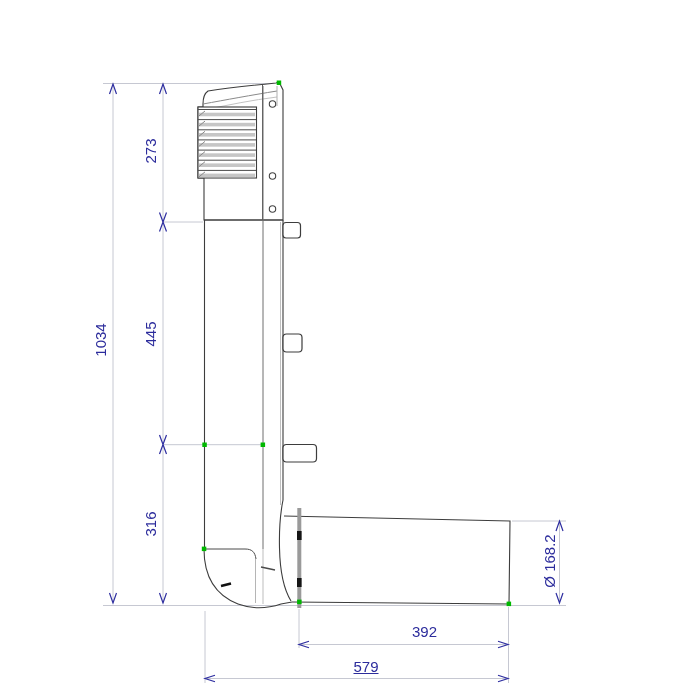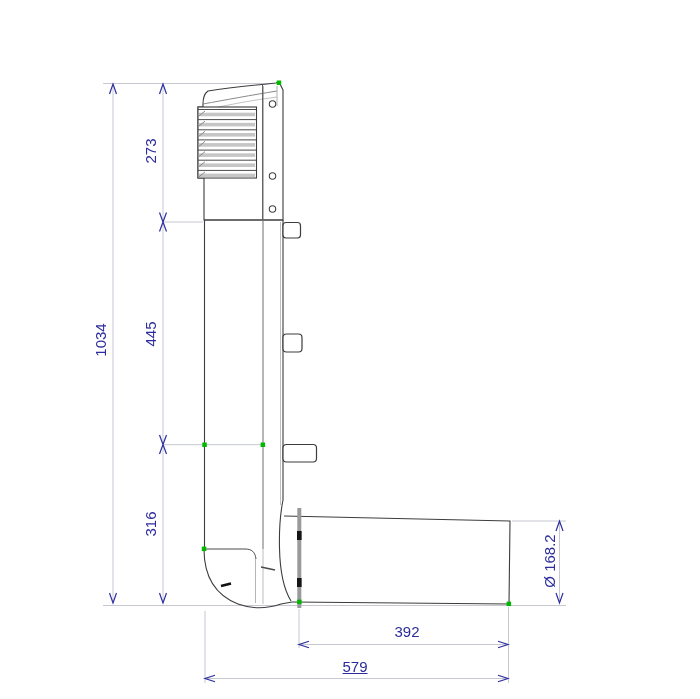--- a/index.html
+++ b/index.html
@@ -141,17 +141,17 @@
       <rect x="201.8" y="546.6" width="4.5" height="4.5"></rect>
       <rect x="297.1" y="599.6" width="4.5" height="4.5"></rect>
       <rect x="506.6" y="601.6" width="4.5" height="4.5"></rect>
     </g>
   </svg>
 
   <div class="dim-label vert" style="left:66px;  top:332px; width:70px;">1034</div>
   <div class="dim-label vert" style="left:116px; top:143px; width:70px;">273</div>
   <div class="dim-label vert" style="left:116px; top:326px; width:70px;">445</div>
   <div class="dim-label vert" style="left:116px; top:516px; width:70px;">316</div>
-  <div class="dim-label" style="left:377px; top:624px; width:60px;">392</div>
-  <div class="dim-label" style="left:325px; top:659px; width:60px;text-decoration:underline;">579</div>
+  <div class="dim-label" style="left:377px; top:624px; width:60px;text-align:right;">392</div>
+  <div class="dim-label" style="left:336px; top:659px; width:60px;text-decoration:underline;">579</div>
   <div class="dim-label vert" style="left:510px; top:553px; width:80px;">Ø 168.2</div>
 
 </div>
 
 </body></html>

